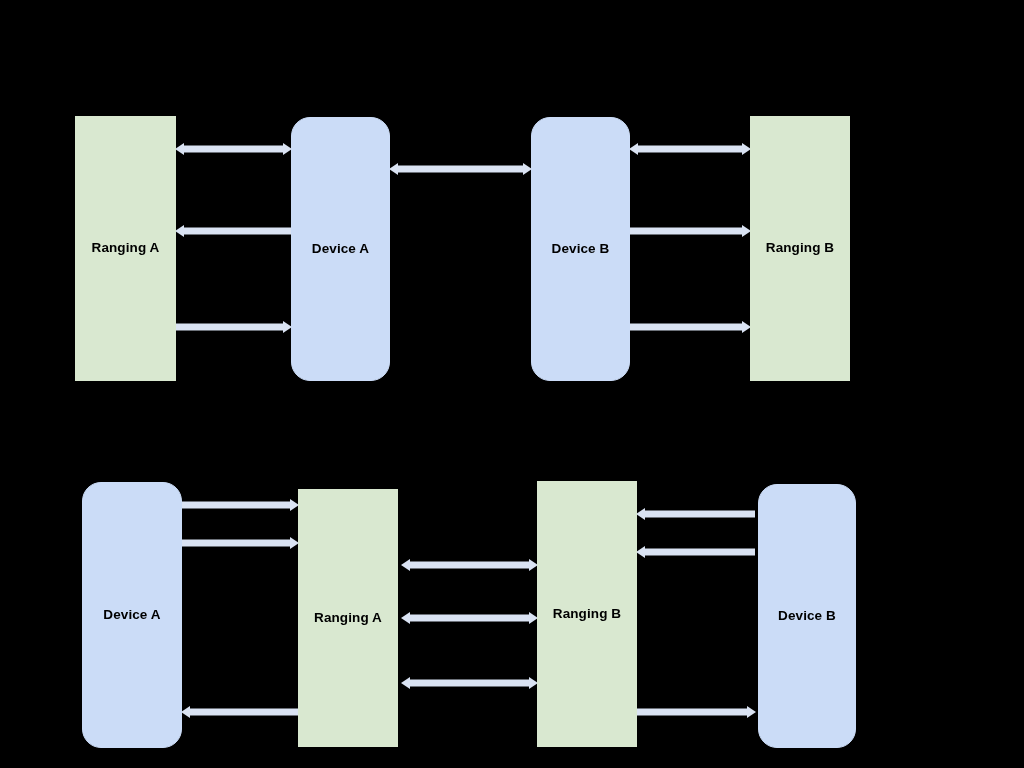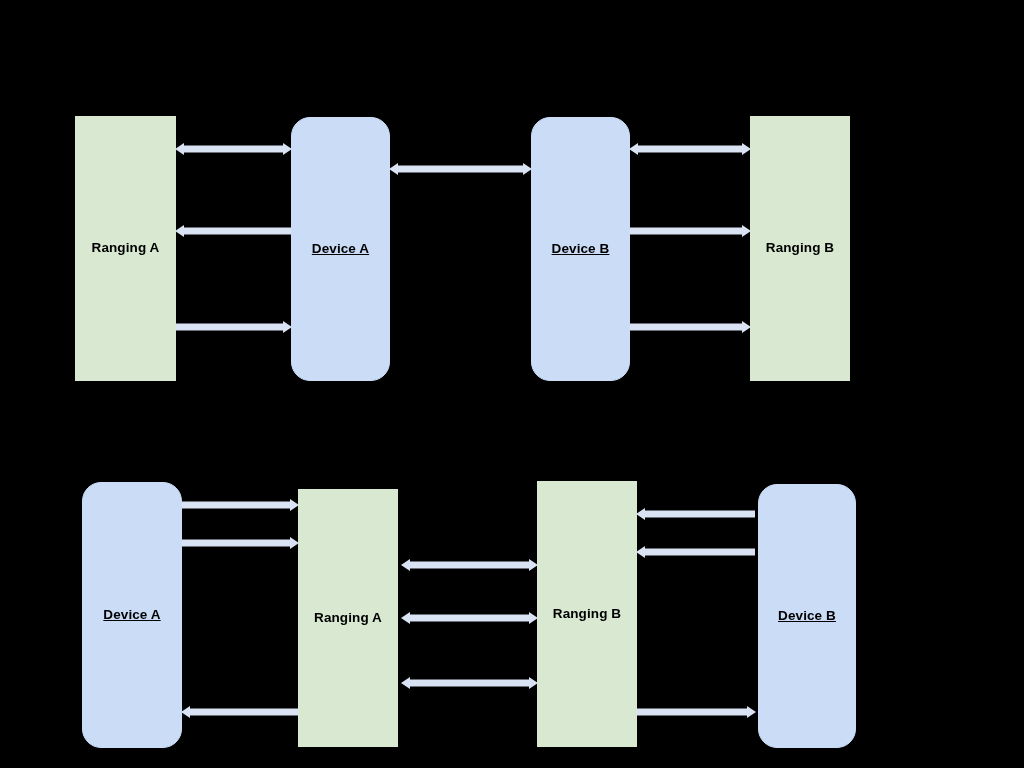--- a/index.html
+++ b/index.html
@@ -35,21 +35,20 @@
   }
   .node.green {
     background: #d9e8d0;
     border: 1px solid #d9e8d0;
     border-radius: 0;
   }
   .node.blue {
     background: #cbdcf7;
     border: 1px solid #cbdcf7;
     border-radius: 19px;
-    text-decoration: underline;
   }
   .node-label {
     display: block;
     pointer-events: none;
   }
   .edge {
     position: absolute;
     height: 18px;
     pointer-events: none;
   }

